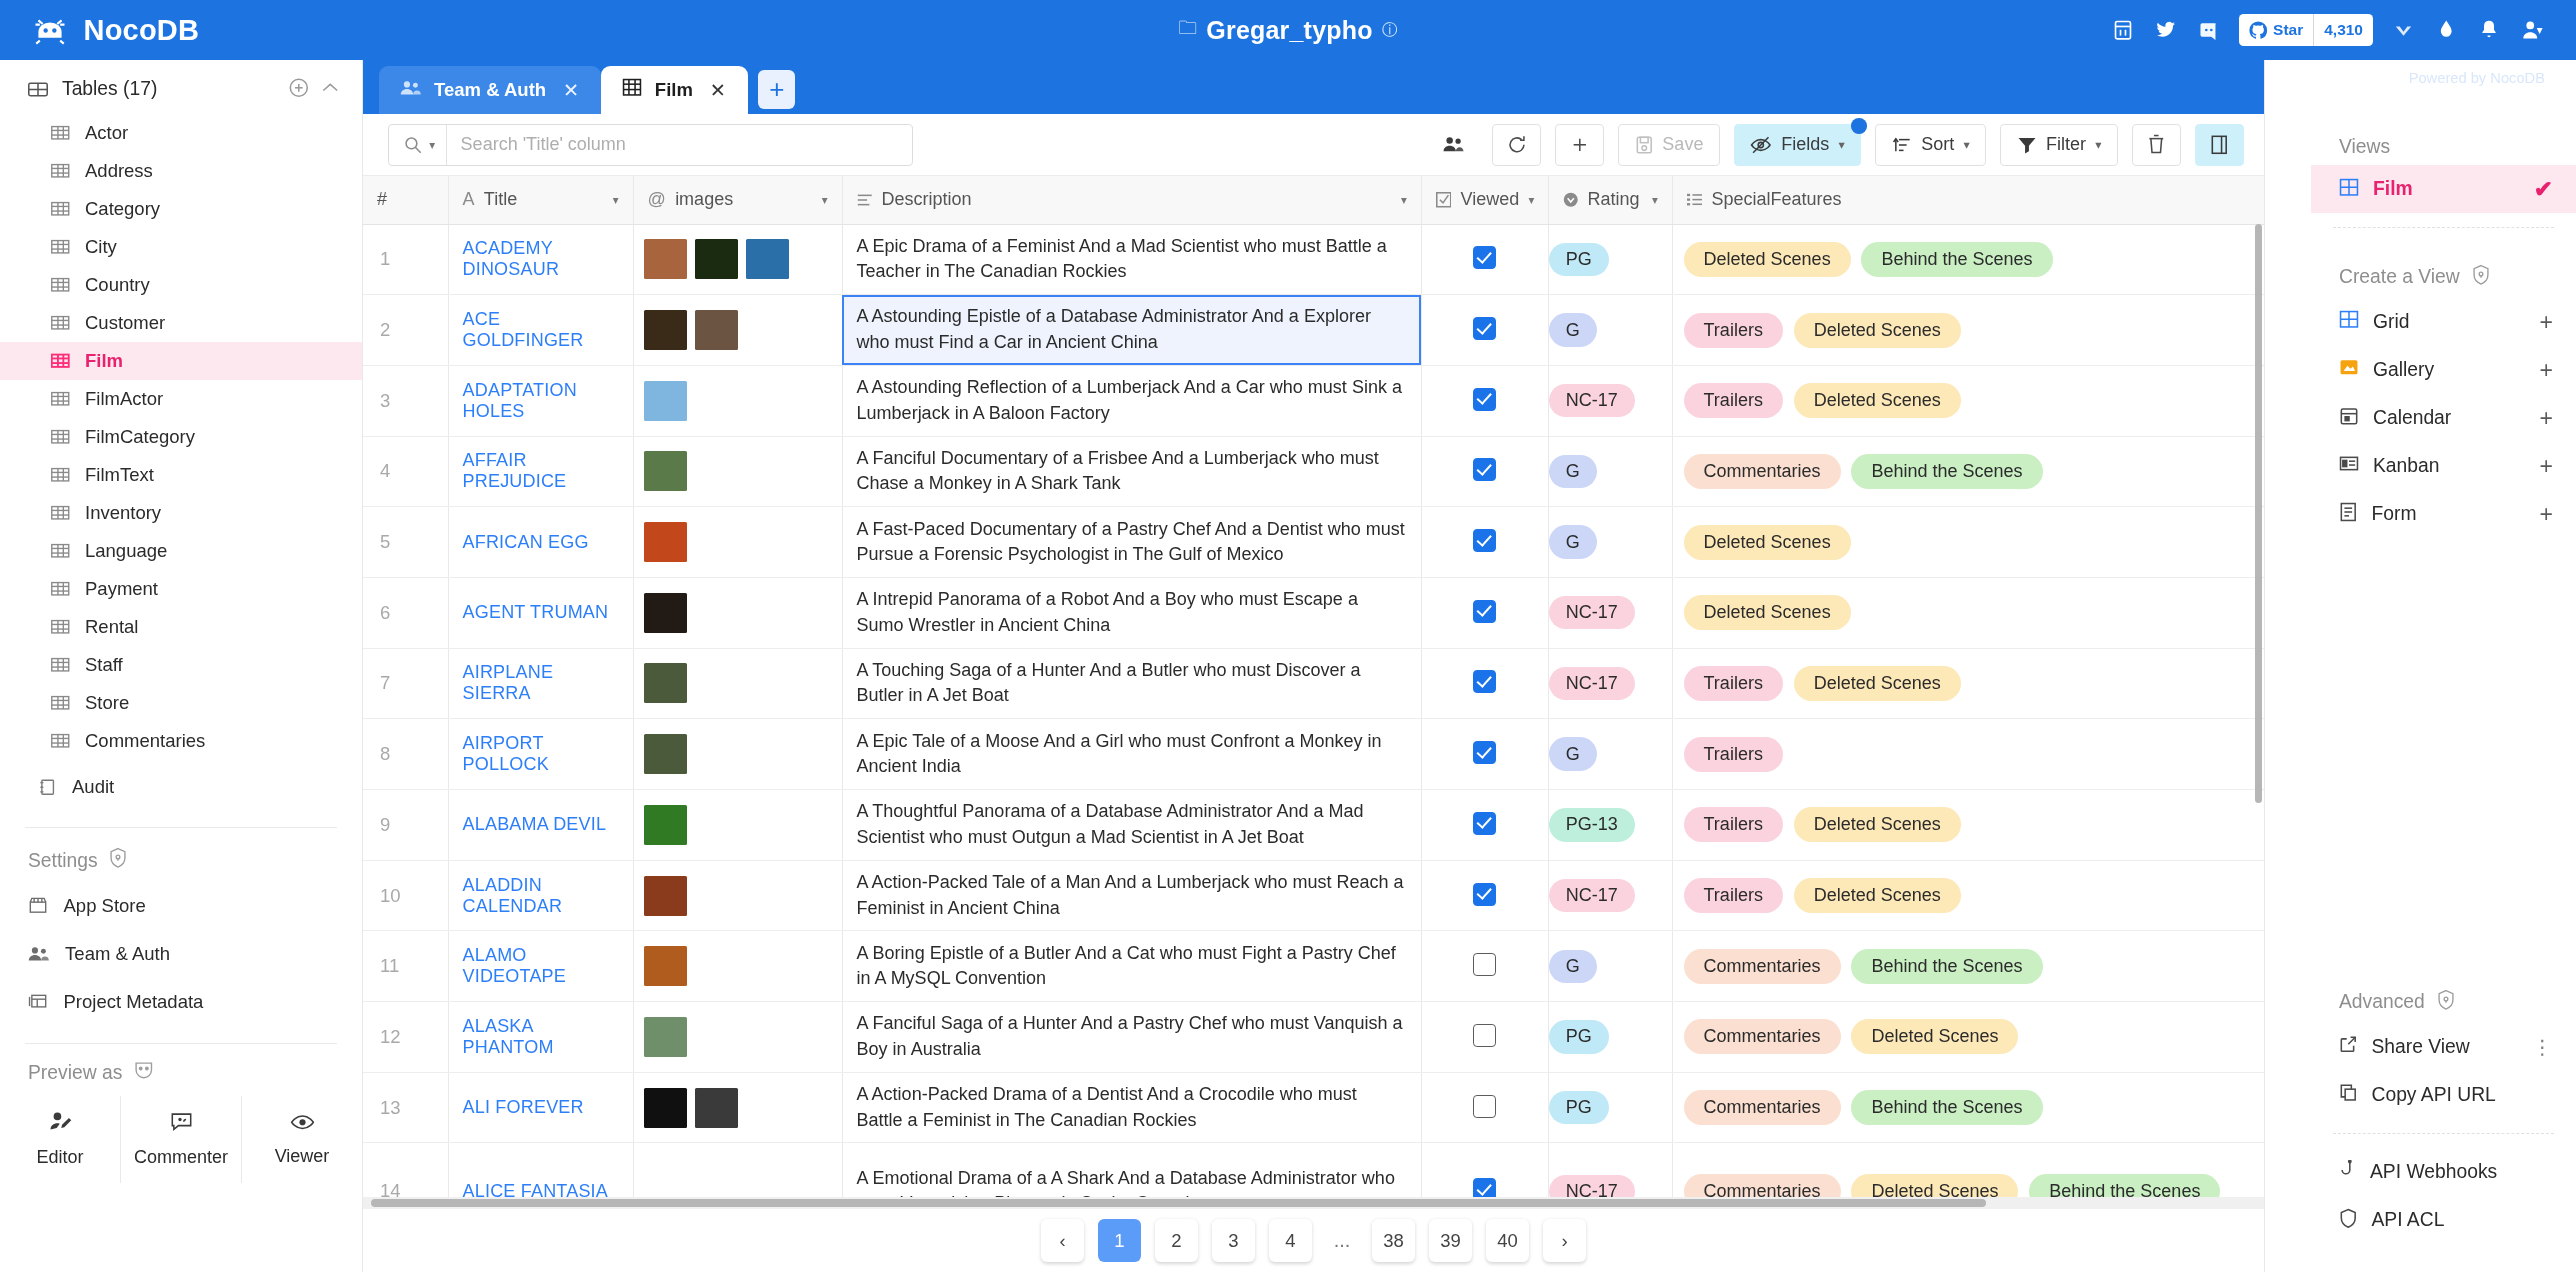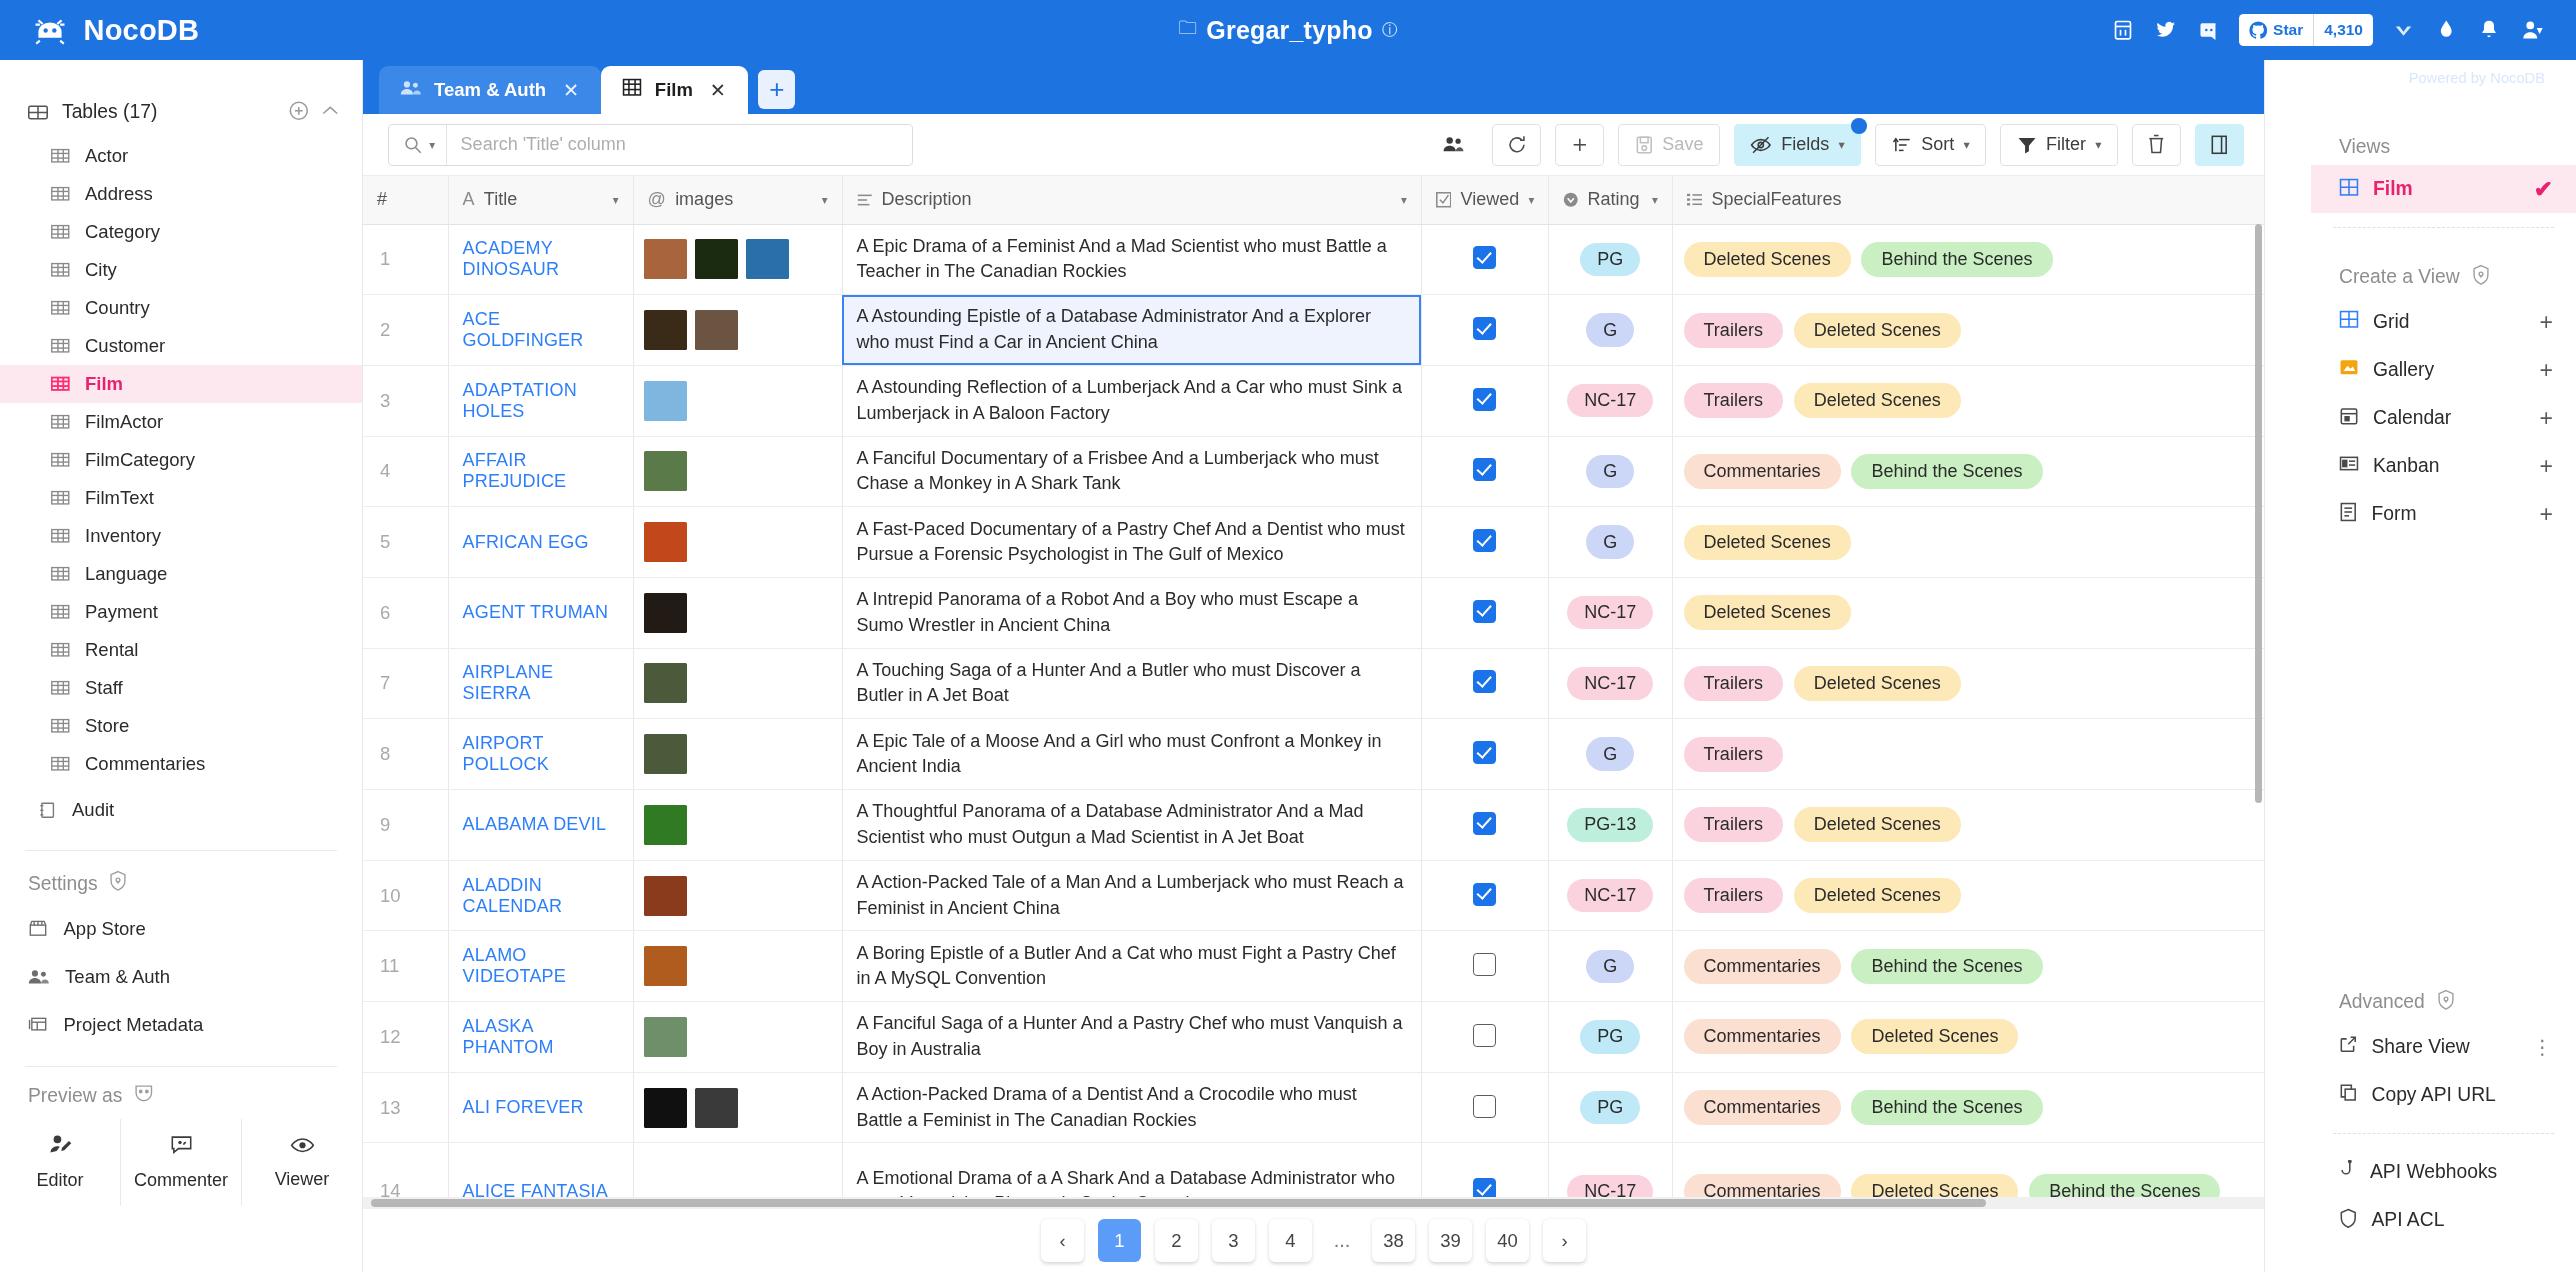--- a/index.html
+++ b/index.html
@@ -46,21 +46,21 @@
 
   
   .body { display: flex; flex: 1 1 auto; min-height: 0; background:#fff; }
 
   
   .sidebar {
     width: 363px; flex: 0 0 363px; background: #fff; border-right: 0.8px solid #e8e8e8;
     display: flex; flex-direction: column; position: relative;
   }
   .tables-head {
-    display: flex; align-items: center; gap: 14px; padding: 17px 23px 12.4px 28px; margin-top: 23px;
+    display: flex; align-items: center; gap: 14px; padding: 17px 23px 12.4px 28px;
   }
   .tables-head .ic { color:#555; display:flex; }
   .tables-head .txt { font-size: 19.3px; color: #2b2b2b; font-weight:400;}
   .tables-head .sp { margin-left:auto; display:flex; align-items:center; gap:10.8px; color:#9a9a9a;}
   .tbl-list { display:flex; flex-direction:column; }
   .tbl-item {
     display:flex; align-items:center; gap:15.5px; padding: 5.4px 0 5.4px 51px; height: 38px;
     font-size: 18.5px; color: #2b2b2b;
   }
   .tbl-item.active { background: #fde8ef; color:#e8226e; font-weight:700; }
@@ -168,21 +168,21 @@
   .thumb { border-radius:1.5px; background:#777; flex:0 0 auto; }
   td.desc { padding: 9.3px 14px; font-size: 18px; color:#2b2b2b; line-height: 1.42; vertical-align: middle; }
   td.desc.sel { outline: 2.3px solid #3b82f6; outline-offset:-2.3px; background:#eef3fd;margin-top:9px; }
   td.viewed { text-align:center; vertical-align: middle; }
   .cbx { width: 23px; height: 23px; border:1.5px solid #5c5c5c; border-radius: 3.9px; display:inline-block; }
   .cbx.on { background:#1a73e8; border-color:#1a73e8; position:relative; }
   .cbx.on:after {
     content:""; position:absolute; left: 6.2px; top: 1.5px; width: 6.2px; height: 12.4px;
     border: solid #fff; border-width: 0 2.3px 2.3px 0; transform: rotate(42deg);
   }
-  td.rating { text-align:center; vertical-align: middle; }
+  td.rating { vertical-align: middle; }
   .pill { display:inline-block; padding: 6.2px 17px; border-radius: 21.6px; font-size: 18px; color:#2b2b2b; }
   td.feat { padding: 7.7px 10.8px; vertical-align: middle; }
   .tags { display:flex; flex-wrap:wrap; gap:10.8px; }
   .tag { padding: 7px 20px; border-radius: 20px; font-size: 18px; color:#2b2b2b; white-space:nowrap; }
 
   .hscroll {
     position:absolute; left: 0; right: 0; bottom: 0; height: 12.4px; background:#f0f0f0;
   }
   .hscroll .thumbbar { height: 7.7px; margin-top:2.3px; background:#b6b6b6; border-radius:4.6px; width: 1615px; margin-left: 7.7px;}
   .vscroll {

